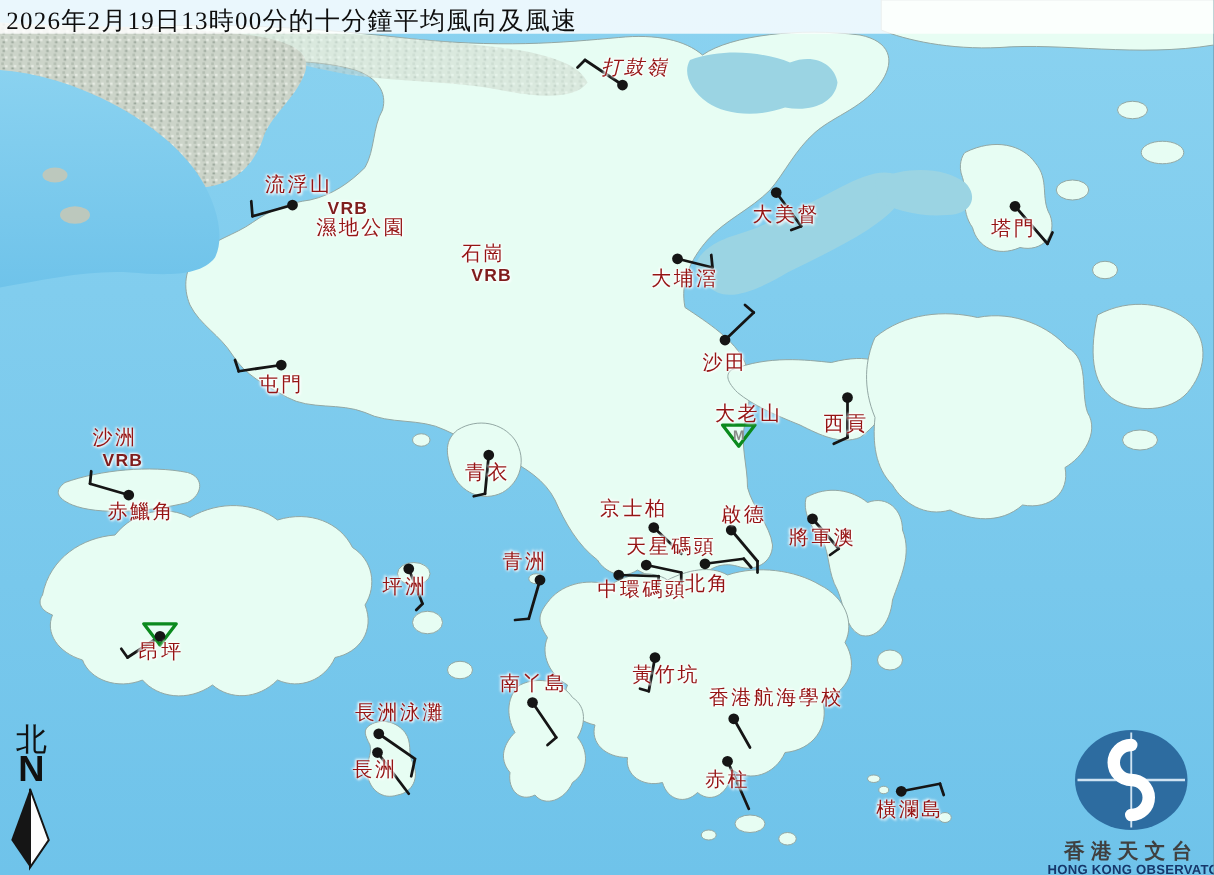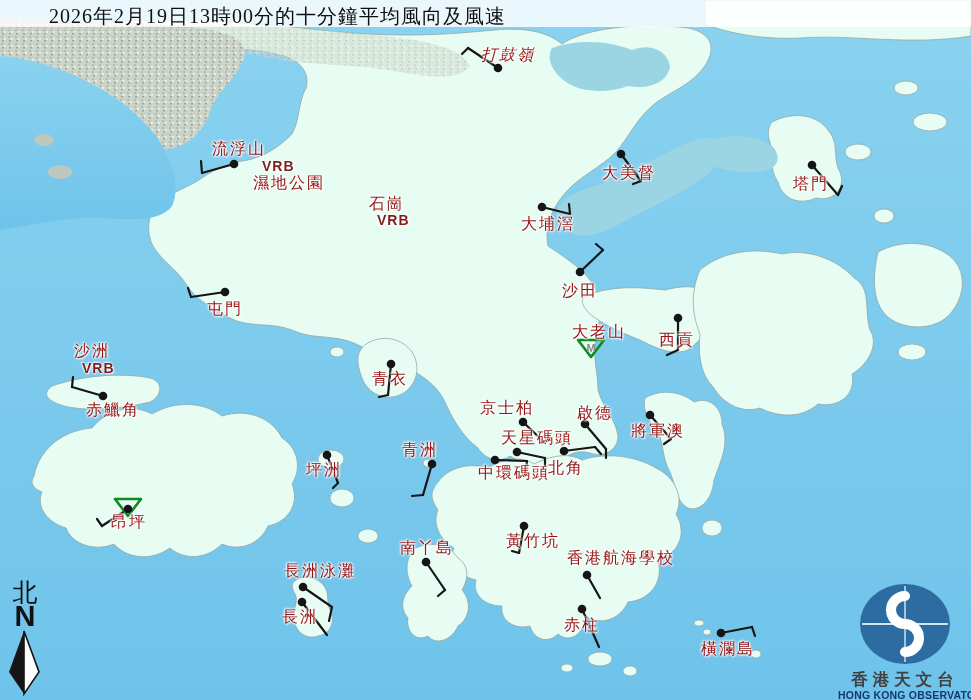--- a/index.html
+++ b/index.html
@@ -3,21 +3,21 @@
 <meta charset="utf-8">
 <style>
   html,body{margin:0;padding:0;background:#444;}
   .screen{position:relative;width:971px;height:700px;overflow:hidden;
           font-family:"Liberation Sans",sans-serif;background:#7ccbee;}
   .screen svg.layer{position:absolute;left:0;top:0;}
   .title-strip{position:absolute;left:0;top:0;width:971px;height:27px;
                background:rgba(255,255,255,.82);}
   .map-title{position:absolute;left:5px;top:3px;color:#0e0e0e;
              font:20px "Liberation Serif","DejaVu Serif",serif;
-             letter-spacing:1px;white-space:nowrap;margin-left:44px;}
+             letter-spacing:1px;white-space:nowrap;}
   .station-label{position:absolute;color:#951414;
       font:16px "Liberation Serif","DejaVu Serif",serif;
       letter-spacing:2px;white-space:nowrap;line-height:1;
       text-shadow:0 0 2px #fff,0 0 3px #fff,1px 1px 2px #fff,-1px -1px 2px #fff;}
   .vrb{position:absolute;color:#7f1d1d;
       font:bold 14px "Liberation Sans",sans-serif;letter-spacing:1px;line-height:1;
       text-shadow:0 0 2px #fff,1px 1px 2px #fff,-1px -1px 2px #fff;}
   .mtext{fill:#8a8a8a;font:bold 11px "Liberation Sans",sans-serif;}
   .compass{position:absolute;left:4px;top:580px;width:42px;text-align:center;}
   .compass .hanzi{display:block;color:#111;
@@ -243,21 +243,21 @@
       <div class="station-label" style="left: 478px; top: 465px;">中環碼頭</div>
       <div class="station-label" style="left: 548px; top: 460px;">北角</div>
       <div class="station-label" style="left: 577px; top: 405px;">啟德</div>
       <div class="station-label" style="left: 631px; top: 423px;">將軍澳</div>
       <div class="station-label" style="left: 306px; top: 462px;">坪洲</div>
       <div class="station-label" style="left: 111px; top: 514px;">昂坪</div>
       <div class="station-label" style="left: 284px; top: 563px; text-align: center;">長洲泳灘</div>
       <div class="station-label" style="left: 282px; top: 609px;">長洲</div>
       <div class="station-label" style="left: 400px; top: 540px;">南丫島</div>
       <div class="station-label" style="left: 506px; top: 533px;">黃竹坑</div>
-      <div class="station-label" style="left: 567px; top: 551px; font-family: Liberation Mono, monospace;">香港航海學校</div>
+      <div class="station-label" style="left: 567px; top: 551px;">香港航海學校</div>
       <div class="station-label" style="left: 564px; top: 617px;">赤柱</div>
       <div class="station-label" style="left: 701px; top: 641px;">橫瀾島</div>
     </div>
 
   <div class="title-strip"></div>
   <div class="map-title">2026年2月19日13時00分的十分鐘平均風向及風速</div>
 
   <div class="compass">
     <span class="hanzi">北</span>
     <span class="nletter">N</span>

